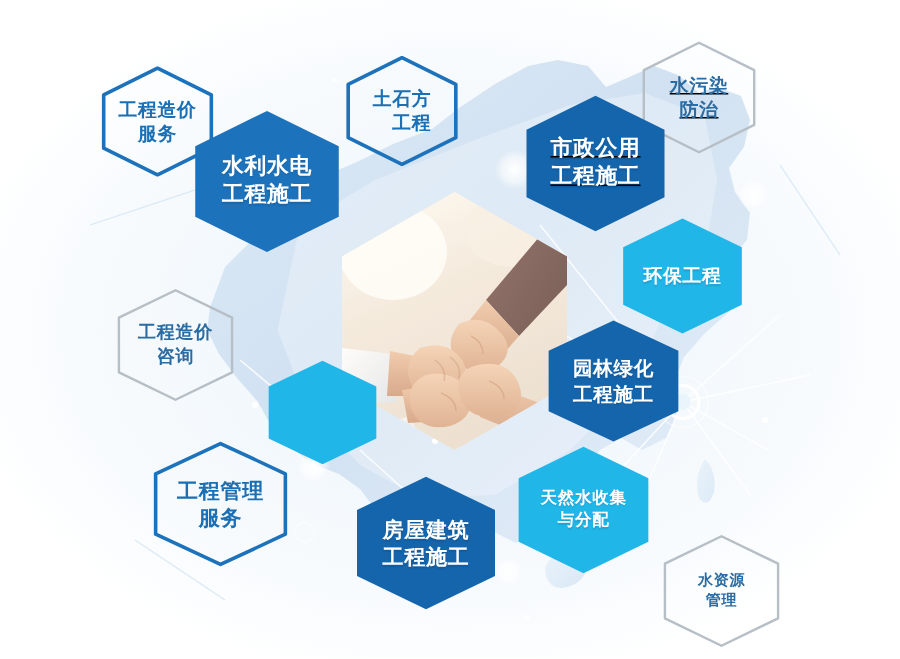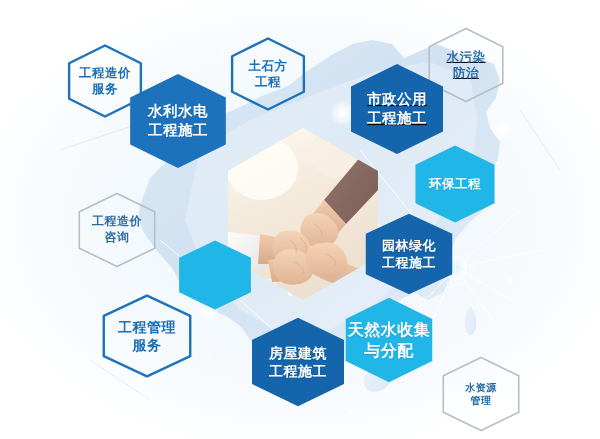--- a/index.html
+++ b/index.html
@@ -198,21 +198,21 @@
 
       <rect width="150" height="172" fill="#fff3e2" opacity="0.18"></rect>
     </svg>
   </div>
 
   <div id="nodes">
       <div class="hex outline-blue" style="left: 66px; top: 44px; width: 78px; height: 74px; font-size: 12.5px;"><span class="shape"><svg viewBox="0 0 100 100" preserveAspectRatio="none">
             <polygon points="50,2 96,26 96,74 50,98 4,74 4,26" fill="none" stroke="#1c72bb" stroke-width="2.4" vector-effect="non-scaling-stroke" stroke-linejoin="round"></polygon>
           </svg></span><span class="lbl">工程造价
 服务</span></div>
-      <div class="hex outline-blue" style="left: 229px; top: 37px; width: 78px; height: 74px; font-size: 12.5px;"><span class="shape"><svg viewBox="0 0 100 100" preserveAspectRatio="none">
+      <div class="hex outline-blue" style="left: 229px; top: 37px; width: 78px; height: 74px; font-size: 12.5px; text-align: right;"><span class="shape"><svg viewBox="0 0 100 100" preserveAspectRatio="none">
             <polygon points="50,2 96,26 96,74 50,98 4,74 4,26" fill="none" stroke="#1c72bb" stroke-width="2.4" vector-effect="non-scaling-stroke" stroke-linejoin="round"></polygon>
           </svg></span><span class="lbl">土石方
 工程</span></div>
       <div class="hex outline-gray" style="left: 426px; top: 27px; width: 80px; height: 76px; font-size: 12.5px; text-decoration: underline;"><span class="shape"><svg viewBox="0 0 100 100" preserveAspectRatio="none">
             <polygon points="50,2 96,26 96,74 50,98 4,74 4,26" fill="none" stroke="#b6bec6" stroke-width="1.6" vector-effect="non-scaling-stroke" stroke-linejoin="round"></polygon>
           </svg></span><span class="lbl">水污染
 防治</span></div>
       <div class="hex solid-dark solid" style="left: 347px; top: 62px; width: 100px; height: 94px; font-size: 14.5px; text-decoration: underline;"><span class="shape"><svg viewBox="0 0 100 100" preserveAspectRatio="none">
             <polygon points="50,2 96,26 96,74 50,98 4,74 4,26" fill="#1565ad" stroke="none" stroke-width="0" vector-effect="non-scaling-stroke" stroke-linejoin="round"></polygon>
           </svg></span><span class="lbl">市政公用
@@ -232,25 +232,25 @@
             <polygon points="50,2 96,26 96,74 50,98 4,74 4,26" fill="#1565ad" stroke="none" stroke-width="0" vector-effect="non-scaling-stroke" stroke-linejoin="round"></polygon>
           </svg></span><span class="lbl">园林绿化
 工程施工</span></div>
       <div class="hex solid-cyan solid" style="left: 176px; top: 239px; width: 78px; height: 72px; font-size: 12px;"><span class="shape"><svg viewBox="0 0 100 100" preserveAspectRatio="none">
             <polygon points="50,2 96,26 96,74 50,98 4,74 4,26" fill="#21b6e8" stroke="none" stroke-width="0" vector-effect="non-scaling-stroke" stroke-linejoin="round"></polygon>
           </svg></span></div>
       <div class="hex outline-blue" style="left: 100px; top: 294px; width: 94px; height: 84px; font-size: 14px;"><span class="shape"><svg viewBox="0 0 100 100" preserveAspectRatio="none">
             <polygon points="50,2 96,26 96,74 50,98 4,74 4,26" fill="none" stroke="#1c72bb" stroke-width="2.4" vector-effect="non-scaling-stroke" stroke-linejoin="round"></polygon>
           </svg></span><span class="lbl">工程管理
 服务</span></div>
-      <div class="hex solid-dark solid" style="left: 248px; top: 316px; width: 100px; height: 92px; font-size: 14px;"><span class="shape"><svg viewBox="0 0 100 100" preserveAspectRatio="none">
+      <div class="hex solid-dark solid" style="left: 234px; top: 316px; width: 100px; height: 92px; font-size: 14px;"><span class="shape"><svg viewBox="0 0 100 100" preserveAspectRatio="none">
             <polygon points="50,2 96,26 96,74 50,98 4,74 4,26" fill="#1565ad" stroke="none" stroke-width="0" vector-effect="non-scaling-stroke" stroke-linejoin="round"></polygon>
           </svg></span><span class="lbl">房屋建筑
 工程施工</span></div>
-      <div class="hex solid-cyan solid" style="left: 342px; top: 296px; width: 94px; height: 88px; font-size: 16px; justify-content: center;"><span class="shape"><svg viewBox="0 0 100 100" preserveAspectRatio="none">
+      <div class="hex solid-cyan solid" style="left: 342px; top: 296px; width: 94px; height: 88px; font-size: 11px; justify-content: center;"><span class="shape"><svg viewBox="0 0 100 100" preserveAspectRatio="none">
             <polygon points="50,2 96,26 96,74 50,98 4,74 4,26" fill="#21b6e8" stroke="none" stroke-width="0" vector-effect="non-scaling-stroke" stroke-linejoin="round"></polygon>
           </svg></span><span class="lbl">天然水收集
 与分配</span></div>
       <div class="hex outline-gray" style="left: 440px; top: 356px; width: 82px; height: 76px; font-size: 10px; align-items: center;"><span class="shape"><svg viewBox="0 0 100 100" preserveAspectRatio="none">
             <polygon points="50,2 96,26 96,74 50,98 4,74 4,26" fill="none" stroke="#b6bec6" stroke-width="1.6" vector-effect="non-scaling-stroke" stroke-linejoin="round"></polygon>
           </svg></span><span class="lbl">水资源
 管理</span></div>
     </div>
 
 </div>

